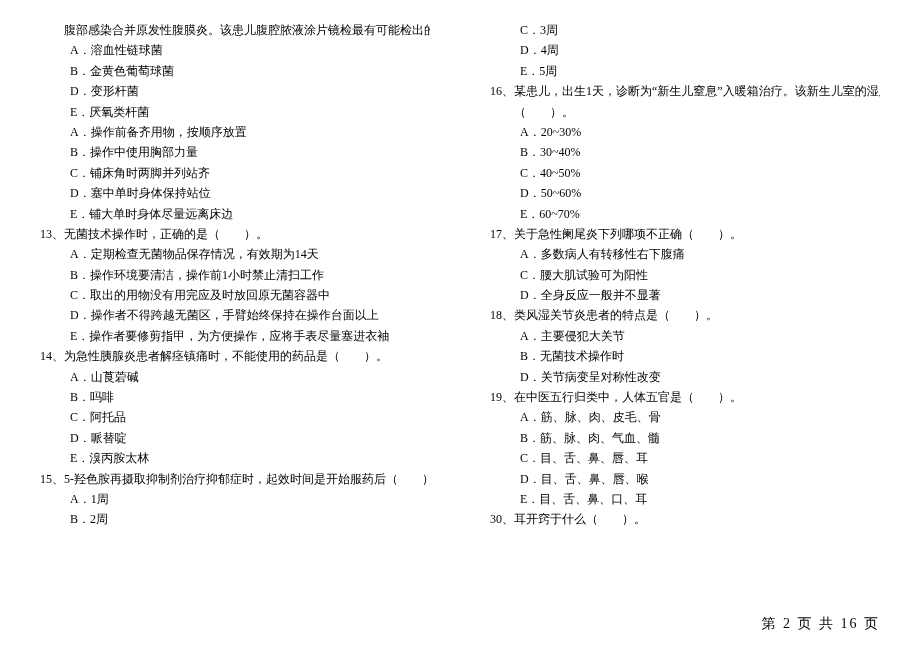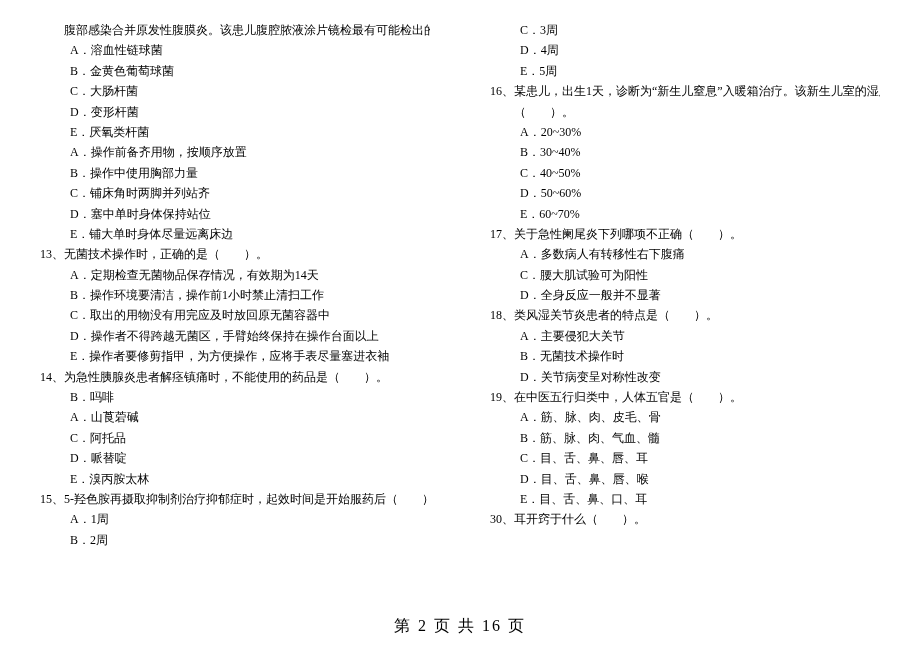--- a/index.html
+++ b/index.html
@@ -26,54 +26,53 @@
   .opt {
     padding-left: 2.5em;
   }
   .q {
     padding-left: 0;
   }
   .cont {
     padding-left: 2em;
   }
   .footer {
-    text-align: center;
-    font-size: 16px;
+    text-align: right;
+    font-size: 14px;
     margin-top: 12px;
     letter-spacing: 2px;
   }
 </style>
 </head>
 <body>
 
 <div class="page">
 
   <div class="line cont">腹部感染合并原发性腹膜炎。该患儿腹腔脓液涂片镜检最有可能检出的致病菌是（　　）。</div>
   <div class="line opt">A．溶血性链球菌</div>
   <div class="line opt">B．金黄色葡萄球菌</div>
-  <div class="line opt">C．大肠杆菌</div>
   <div class="line opt">D．变形杆菌</div>
   <div class="line opt">E．厌氧类杆菌</div>
 
   <div class="line opt">A．操作前备齐用物，按顺序放置</div>
   <div class="line opt">B．操作中使用胸部力量</div>
   <div class="line opt">C．铺床角时两脚并列站齐</div>
   <div class="line opt">D．塞中单时身体保持站位</div>
   <div class="line opt">E．铺大单时身体尽量远离床边</div>
 
   <div class="line q">13、无菌技术操作时，正确的是（　　）。</div>
   <div class="line opt">A．定期检查无菌物品保存情况，有效期为14天</div>
   <div class="line opt">B．操作环境要清洁，操作前1小时禁止清扫工作</div>
   <div class="line opt">C．取出的用物没有用完应及时放回原无菌容器中</div>
   <div class="line opt">D．操作者不得跨越无菌区，手臂始终保持在操作台面以上</div>
   <div class="line opt">E．操作者要修剪指甲，为方便操作，应将手表尽量塞进衣袖</div>
 
   <div class="line q">14、为急性胰腺炎患者解痉镇痛时，不能使用的药品是（　　）。</div>
+  <div class="line opt">A．山莨菪碱</div>
   <div class="line opt">B．吗啡</div>
-  <div class="line opt">A．山莨菪碱</div>
   <div class="line opt">C．阿托品</div>
   <div class="line opt">D．哌替啶</div>
   <div class="line opt">E．溴丙胺太林</div>
 
   <div class="line q">15、5-羟色胺再摄取抑制剂治疗抑郁症时，起效时间是开始服药后（　　）。</div>
   <div class="line opt">A．1周</div>
   <div class="line opt">B．2周</div>
   <div class="line opt">C．3周</div>
   <div class="line opt">D．4周</div>
   <div class="line opt">E．5周</div>

